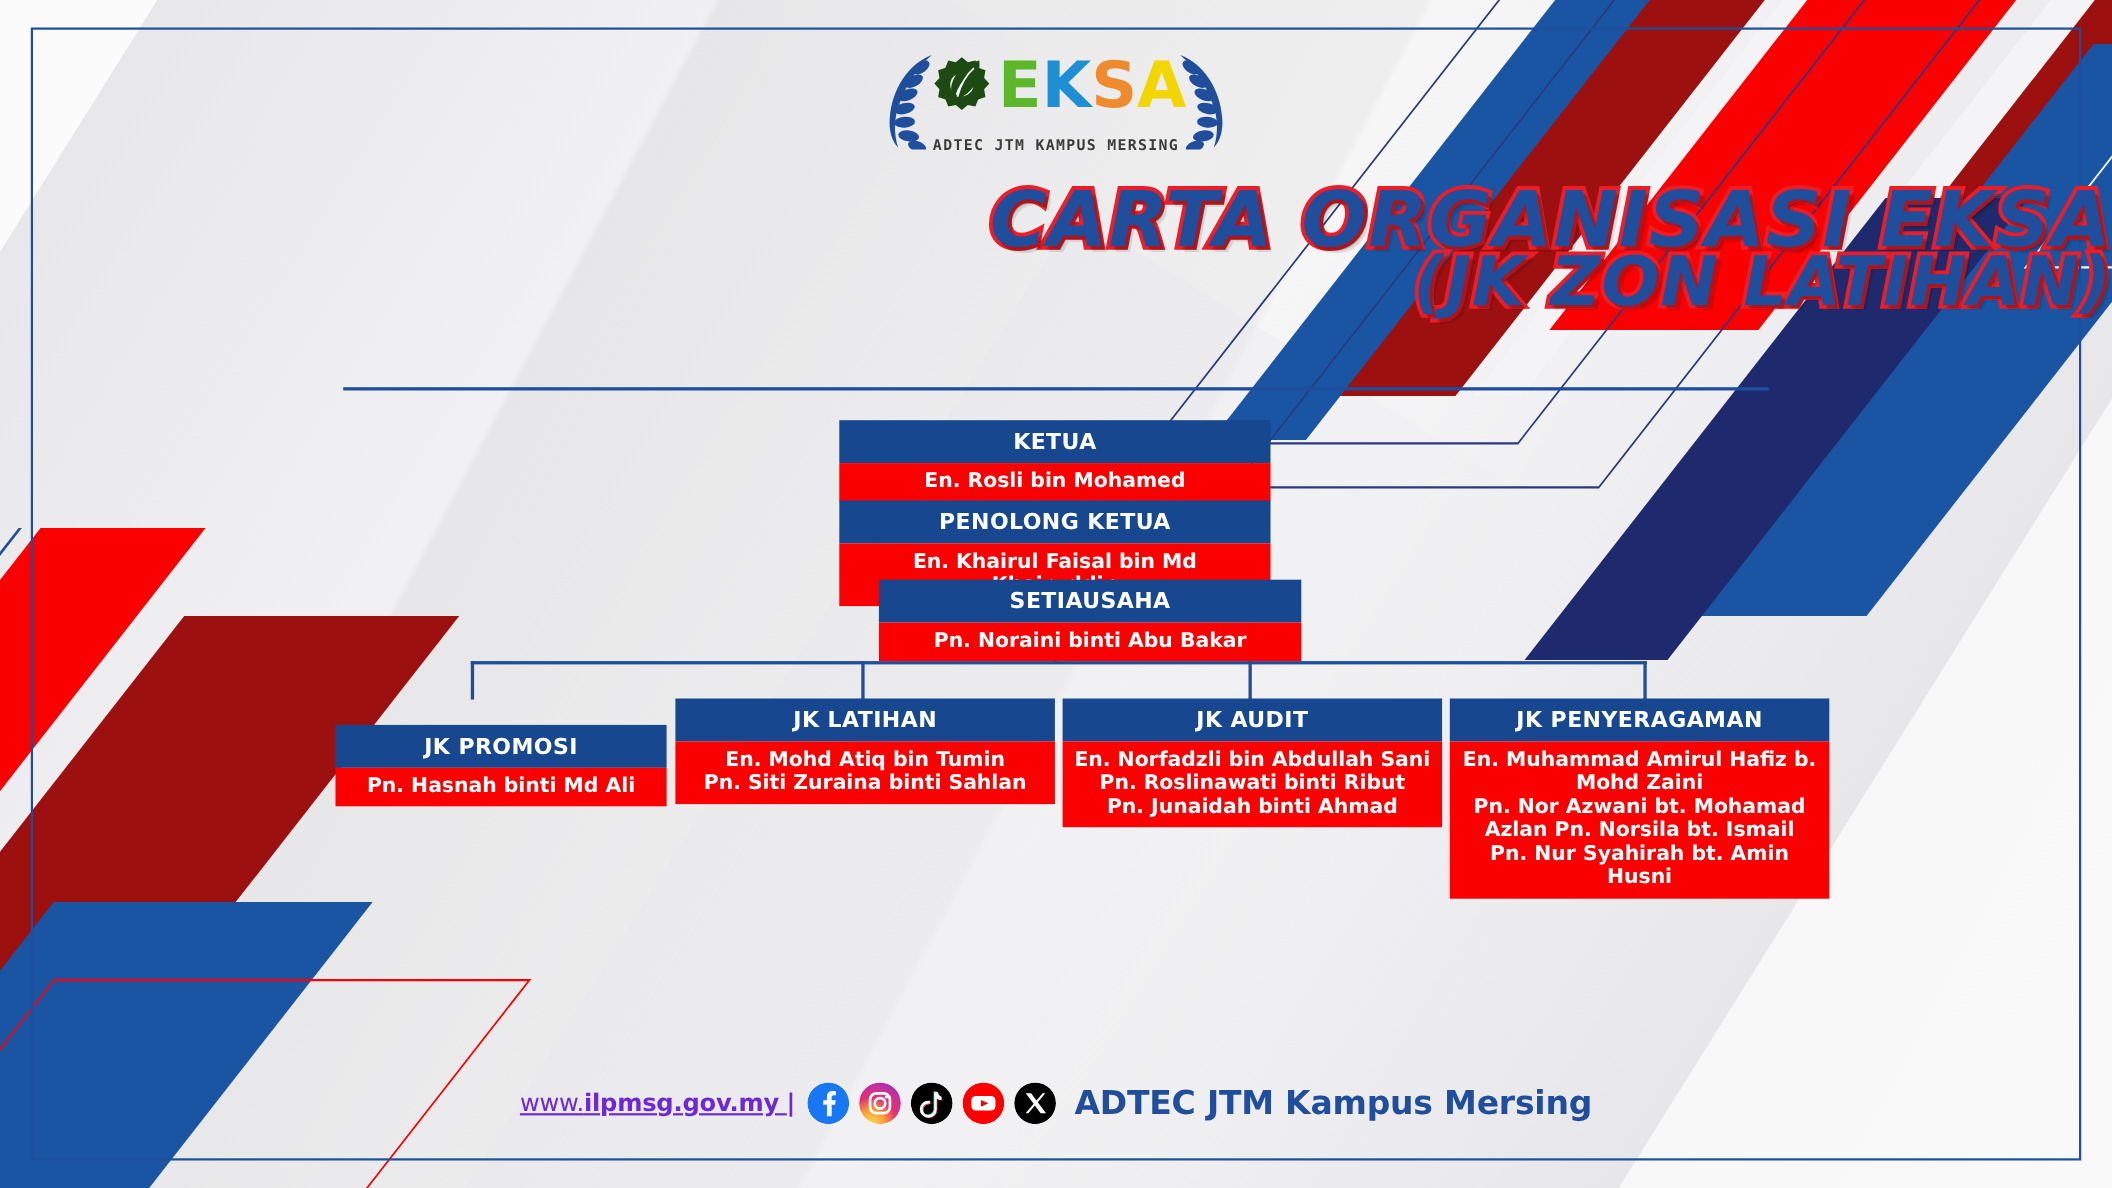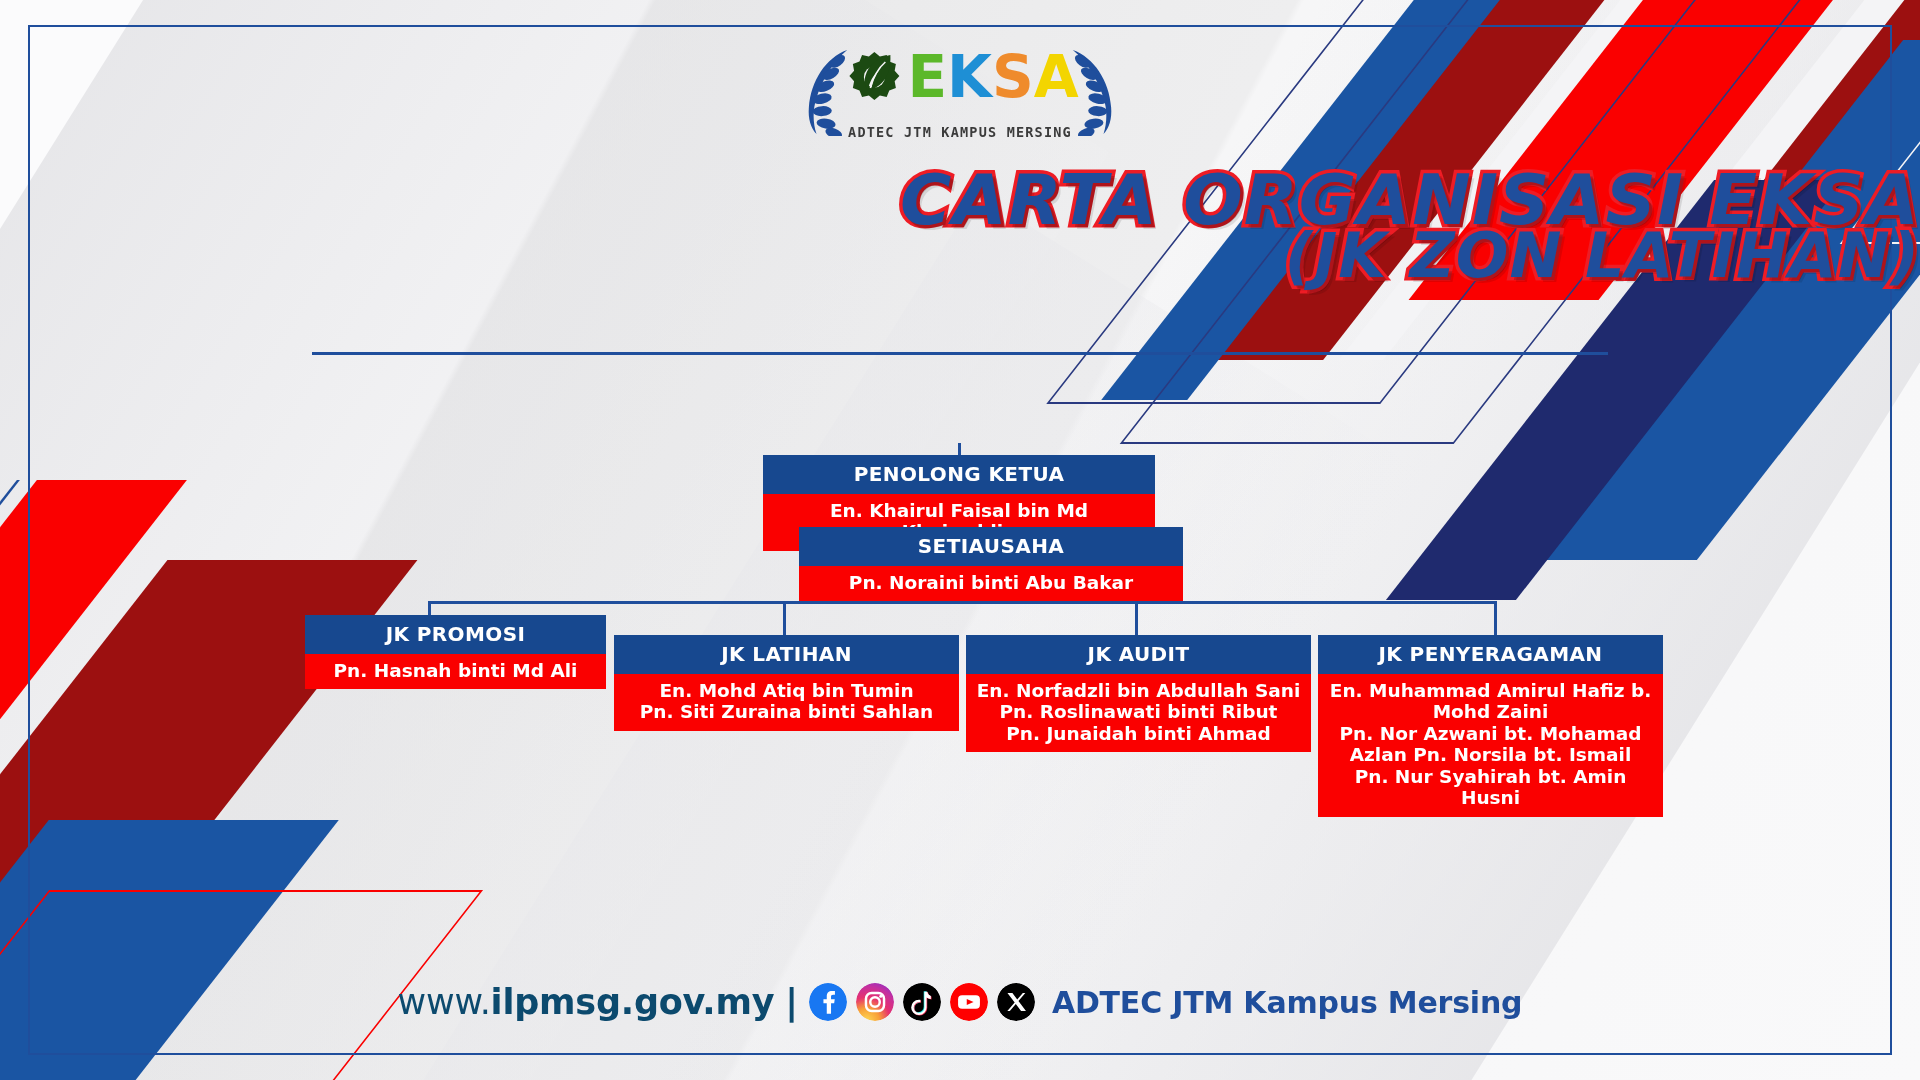--- a/index.html
+++ b/index.html
@@ -171,23 +171,24 @@
   .footer {
     position: absolute;
     left: 0; right: 0; bottom: 58px;
     display: flex;
     align-items: center;
     justify-content: center;
     gap: 11px;
   }
   .url {
     font-family: "DejaVu Sans", sans-serif;
-    font-size: 35px;
-    color: #0c4a6e;
+    font-size: 22px;
+    color: #6d28d9;
     letter-spacing: -.2px;
+    text-decoration: underline;
   }
   .url .light { font-weight: normal; }
   .url .bold  { font-weight: bold; }
   .social { display: flex; align-items: center; gap: 9px; }
   .soc-ico { width: 38px; height: 38px; border-radius: 50%; display: block; }
   .org-name {
     font-family: "DejaVu Sans", sans-serif;
     font-size: 30px;
     font-weight: bold;
     color: #1f4e9c;
@@ -291,32 +292,36 @@
 
     <div class="conn conn-v" style="left:958px; top:588px; height:15px;"></div>
 
     <div class="conn conn-h" style="left:428px; top:601px; width:1069px;"></div>
 
     <div class="conn conn-v" style="left:428px; top:601px; height:35px;"></div>
     <div class="conn conn-v" style="left:783px; top:601px; height:35px;"></div>
     <div class="conn conn-v" style="left:1135px; top:601px; height:35px;"></div>
     <div class="conn conn-v" style="left:1494px; top:601px; height:35px;"></div>
 
+    <div class="node" style="left:763px; top:382px; width:392px;">
+      <div class="node-head">KETUA</div>
+      <div class="node-body">En. Rosli bin Mohamed</div>
+    </div>
 
     <div class="node" style="left:763px; top:455px; width:392px;">
       <div class="node-head">PENOLONG KETUA</div>
       <div class="node-body">En. Khairul Faisal bin Md Khairuddin</div>
     </div>
 
     <div class="node" style="left:799px; top:527px; width:384px;">
       <div class="node-head">SETIAUSAHA</div>
       <div class="node-body">Pn. Noraini binti Abu Bakar</div>
     </div>
 
-    <div class="node" style="left:261px; top:615px; width:345px;padding-left:44px;">
+    <div class="node" style="left:261px; top:659px; width:345px;padding-left:44px;">
       <div class="node-head">JK PROMOSI</div>
       <div class="node-body">Pn. Hasnah binti Md Ali</div>
     </div>
 
     <div class="node" style="left:614px; top:635px; width:345px;">
       <div class="node-head">JK LATIHAN</div>
       <div class="node-body">En. Mohd Atiq bin Tumin
 Pn. Siti Zuraina binti Sahlan</div>
     </div>
 

